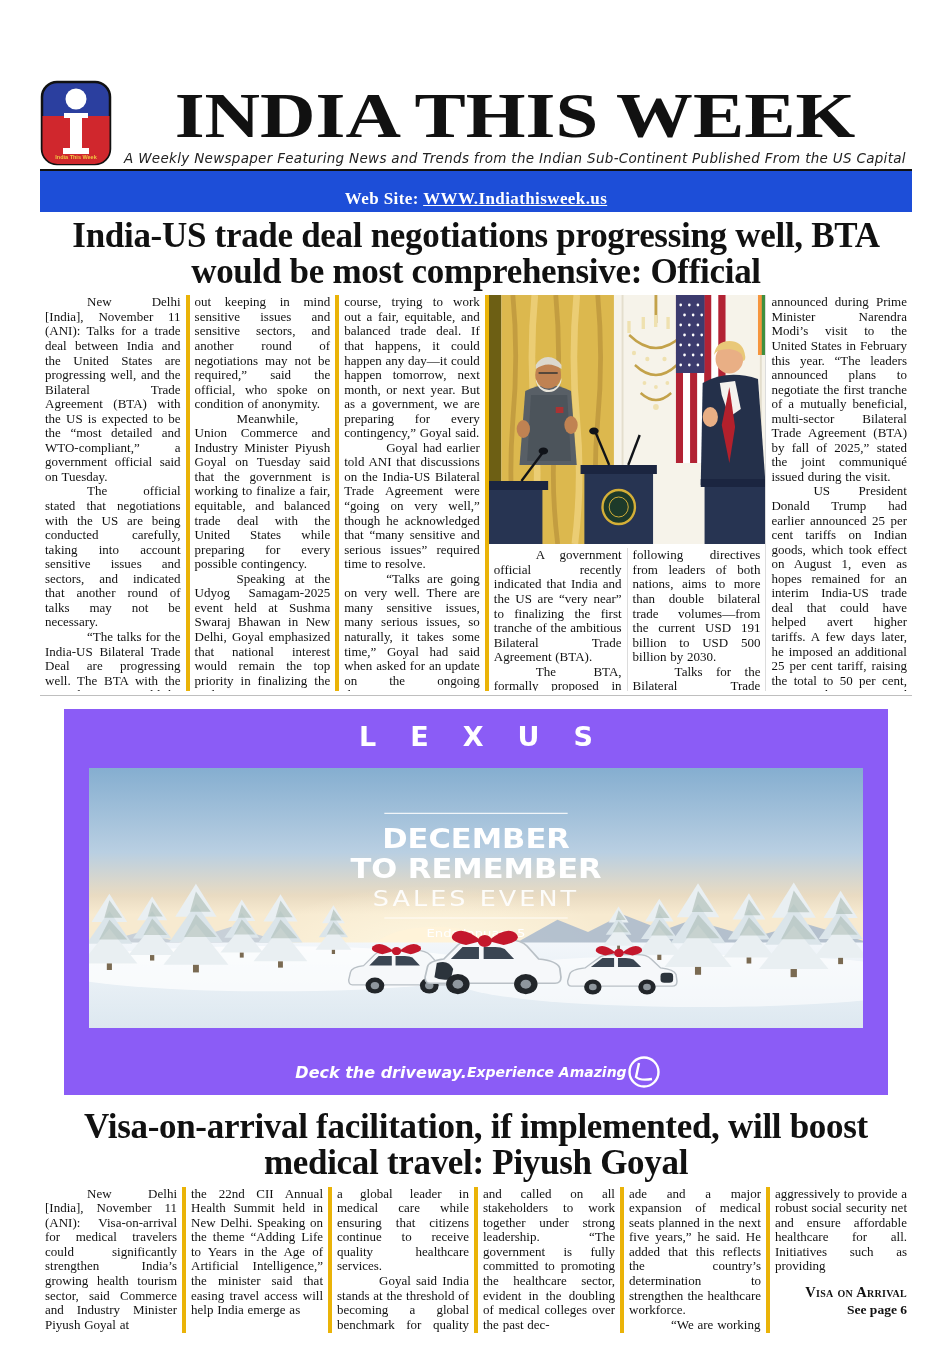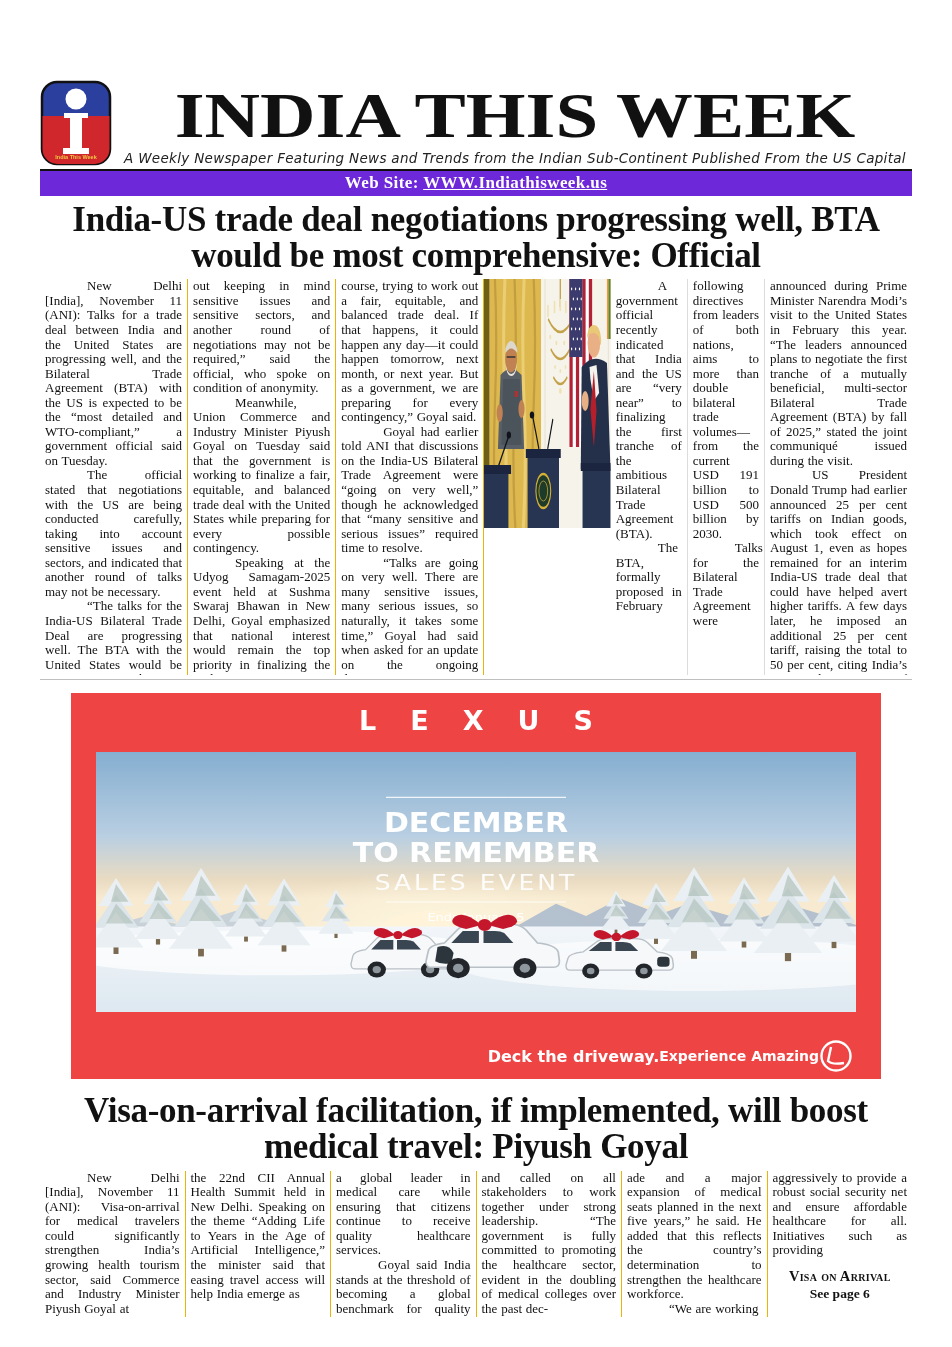--- a/index.html
+++ b/index.html
@@ -5,53 +5,53 @@
   html,body{margin:0;padding:0;background:#ffffff;}
   .page{position:relative;width:952px;height:1347px;background:#fff;font-family:"Liberation Serif",serif;color:#111;overflow:hidden;}
   .inner{position:absolute;left:40px;top:80px;width:872px;}
 
   
   .mast-top{display:flex;align-items:flex-end;}
   .logo{width:72px;height:86px;flex:0 0 72px;margin-right:6px;}
   .title-wrap{flex:1;text-align:center;}
   .paper-title{display:inline-block;font-weight:900;font-size:63px;line-height:1.0;letter-spacing:0px;transform:scaleX(1.22);transform-origin:center;white-space:nowrap;margin-top:2px;font-family:"Liberation Serif",serif;}
   .tagline{font-family:"DejaVu Sans",sans-serif;font-style:italic;font-size:13.5px;letter-spacing:.3px;color:#222;margin-top:2px;white-space:nowrap;}
-  .webbar{margin-top:3px;background:#6d28d9;border-top:2px solid #111;color:#fff;text-align:center;font-weight:bold;font-size:17px;padding:2px 0 3px 0;letter-spacing:.4px;}
+  .webbar{margin-top:3px;background:#1d4ed8;border-top:2px solid #111;color:#fff;text-align:center;font-weight:bold;font-size:17px;padding:18px 0 3px 0;letter-spacing:.4px;}
   .webbar .url{text-decoration:underline;}
   .infoline{text-align:center;font-size:13.5px;padding:2px 0 3px 0;border-bottom:2px solid #222;white-space:nowrap;}
 
   
   .headline{font-weight:bold;text-align:center;font-size:35px;line-height:1.02;letter-spacing:-0.3px;margin:6px 0 6px 0;}
 
   
   .cols{display:flex;border-bottom:1px solid #bfbfbf;padding-bottom:4px;}
-  .col{flex:1 1 0;min-width:0;padding:0 5px;border-right:1px solid #eab308;overflow:hidden;}
+  .col{flex:1 1 0;min-width:0;padding:0 5px;border-right:4px solid #eab308;overflow:hidden;}
   .col:last-child{border-right:none;}
-  .mid{flex:2.04 1 0;min-width:0;display:flex;flex-direction:row;border-right:1px solid #dcdcdc;}
+  .mid{flex:2.04 1 0;min-width:0;display:flex;flex-direction:column;border-right:1px solid #dcdcdc;}
   .midcols{display:flex;flex:1;min-height:0;}
   .midcol{flex:1 1 0;min-width:0;padding:0 5px;overflow:hidden;}
   .midcol:first-child{border-right:1px solid #dcdcdc;}
   .cols1{height:396px;}
   .cols2{height:146px;}
   .para{font-size:13px;line-height:14.55px;text-align:justify;margin:0;word-spacing:.5px;}
   .ind{text-indent:42px;}
   .photo{width:100%;height:249px;display:block;margin-bottom:4px;}
 
   
-  .jump{margin-top:10px;text-align:center;}
+  .jump{margin-top:10px;text-align:right;}
   .jump .j1{font-variant:small-caps;font-weight:bold;font-size:14.5px;letter-spacing:.3px;}
   .jump .j2{font-weight:bold;font-size:13.5px;margin-top:1px;}
 
   
-  .ad{position:relative;width:810px;height:386px;margin:13px auto 0 auto;background:#ef4444;}
+  .ad{position:relative;width:810px;height:386px;margin:13px auto 0 auto;background:#8b5cf6;padding-left:14px;}
   .ad-brand-row{position:absolute;top:12px;left:0;right:0;display:flex;justify-content:center;}
   .ad-brand{color:#fff;font-family:"DejaVu Sans",sans-serif;font-weight:bold;font-size:27px;letter-spacing:34px;margin-right:-34px;}
   .ad-image{position:absolute;left:25px;right:25px;top:59px;height:260px;}
   .ad-image svg{display:block;width:100%;height:100%;}
-  .ad-bottom{position:absolute;left:32px;right:28px;bottom:6px;display:flex;justify-content:flex-end;align-items:center;color:#fff;}
+  .ad-bottom{position:absolute;left:32px;right:28px;bottom:6px;display:flex;justify-content:center;align-items:center;color:#fff;font-style:italic;}
   .ad-left{font-family:"DejaVu Sans",sans-serif;font-weight:bold;font-size:16px;}
   .ad-right{display:flex;align-items:center;font-family:"DejaVu Sans",sans-serif;font-weight:bold;font-size:14px;}
 </style>
 </head>
 <body>
 
 <div class="page">
   <div class="inner">
 
     <div class="mast-top">

